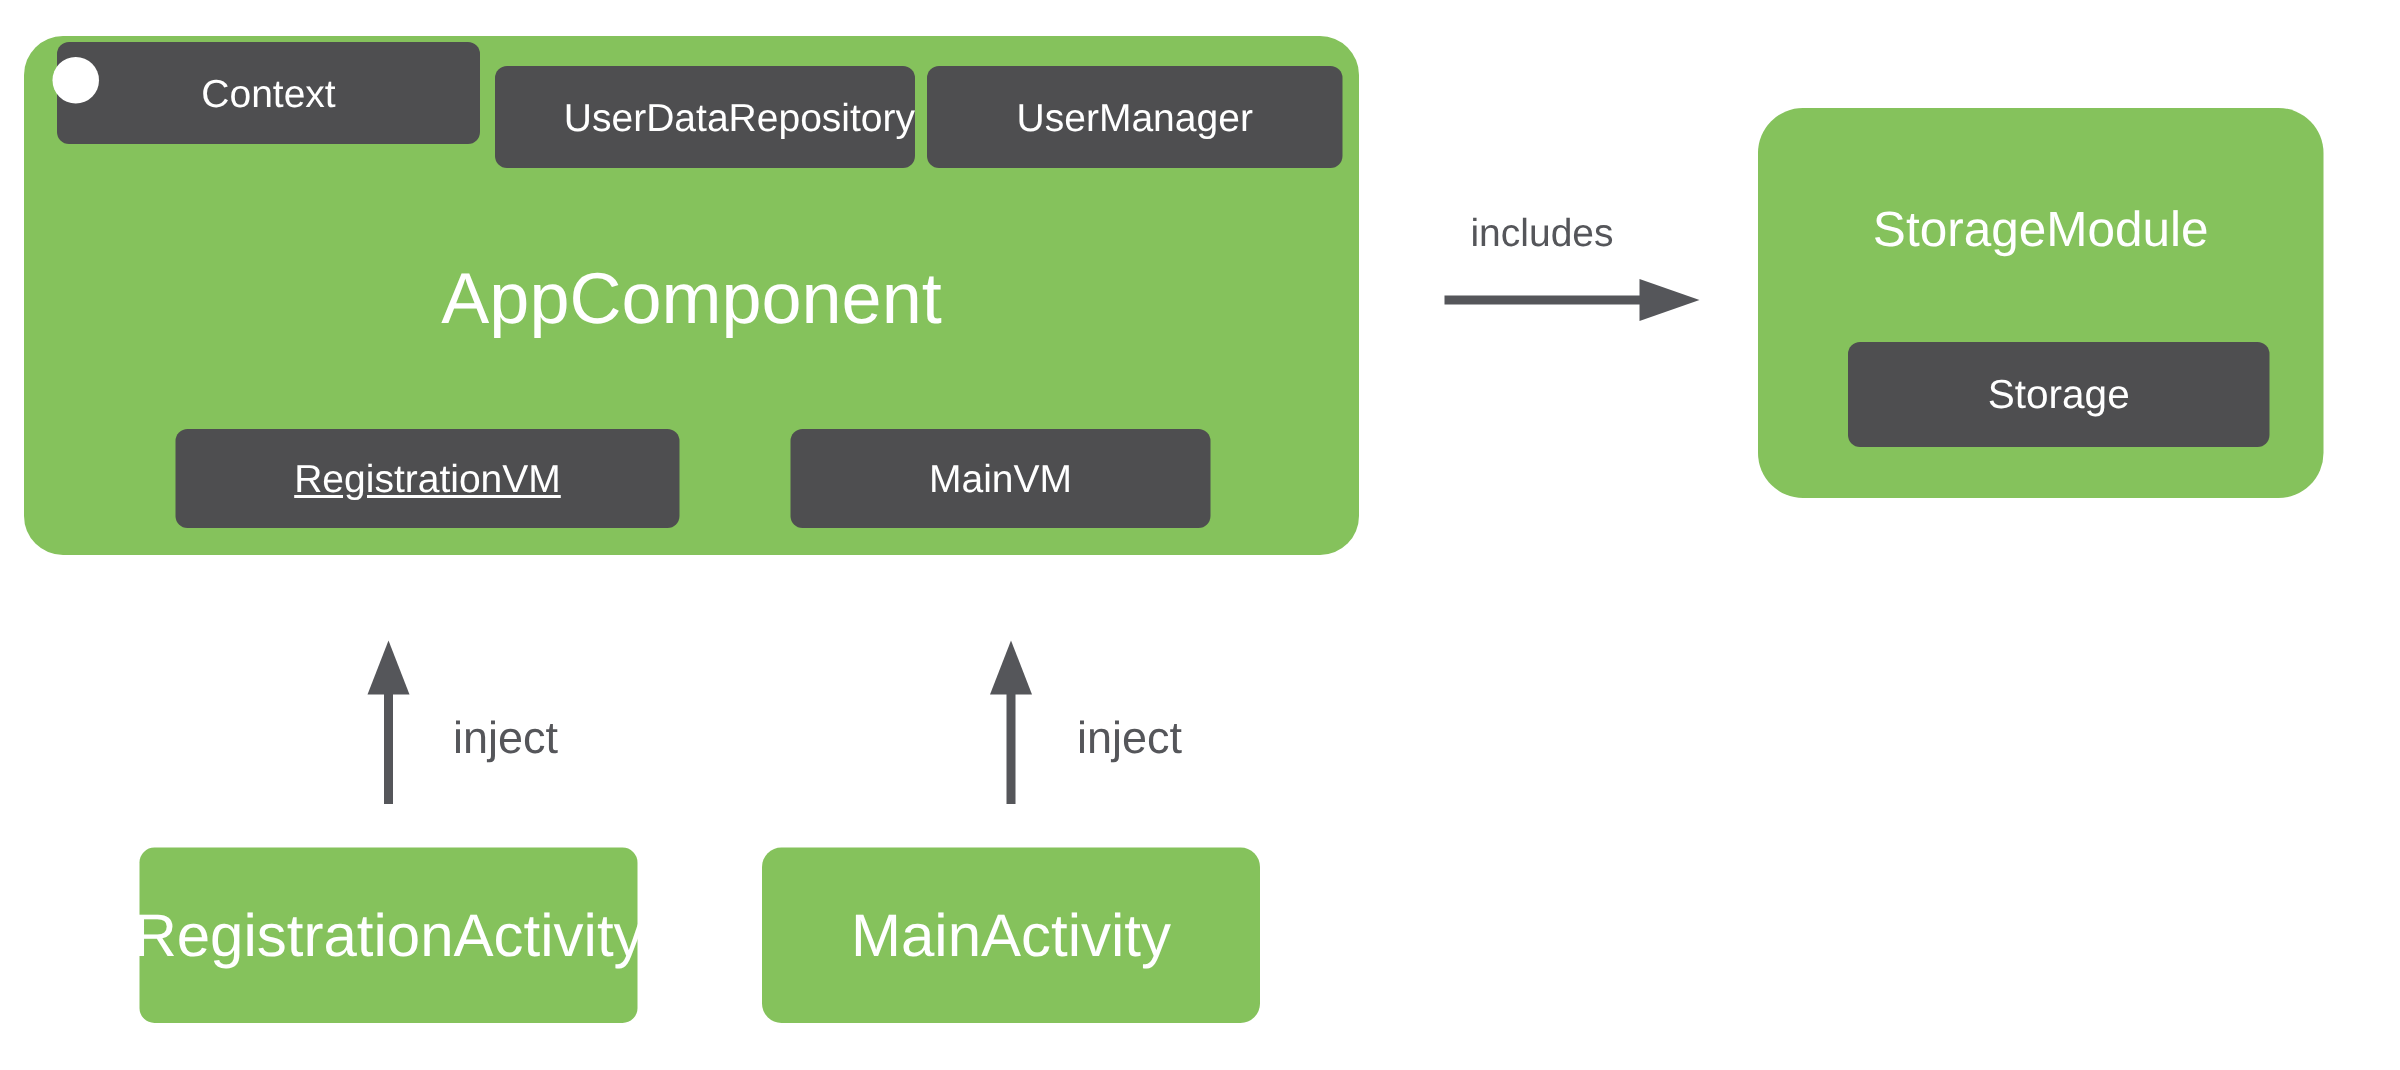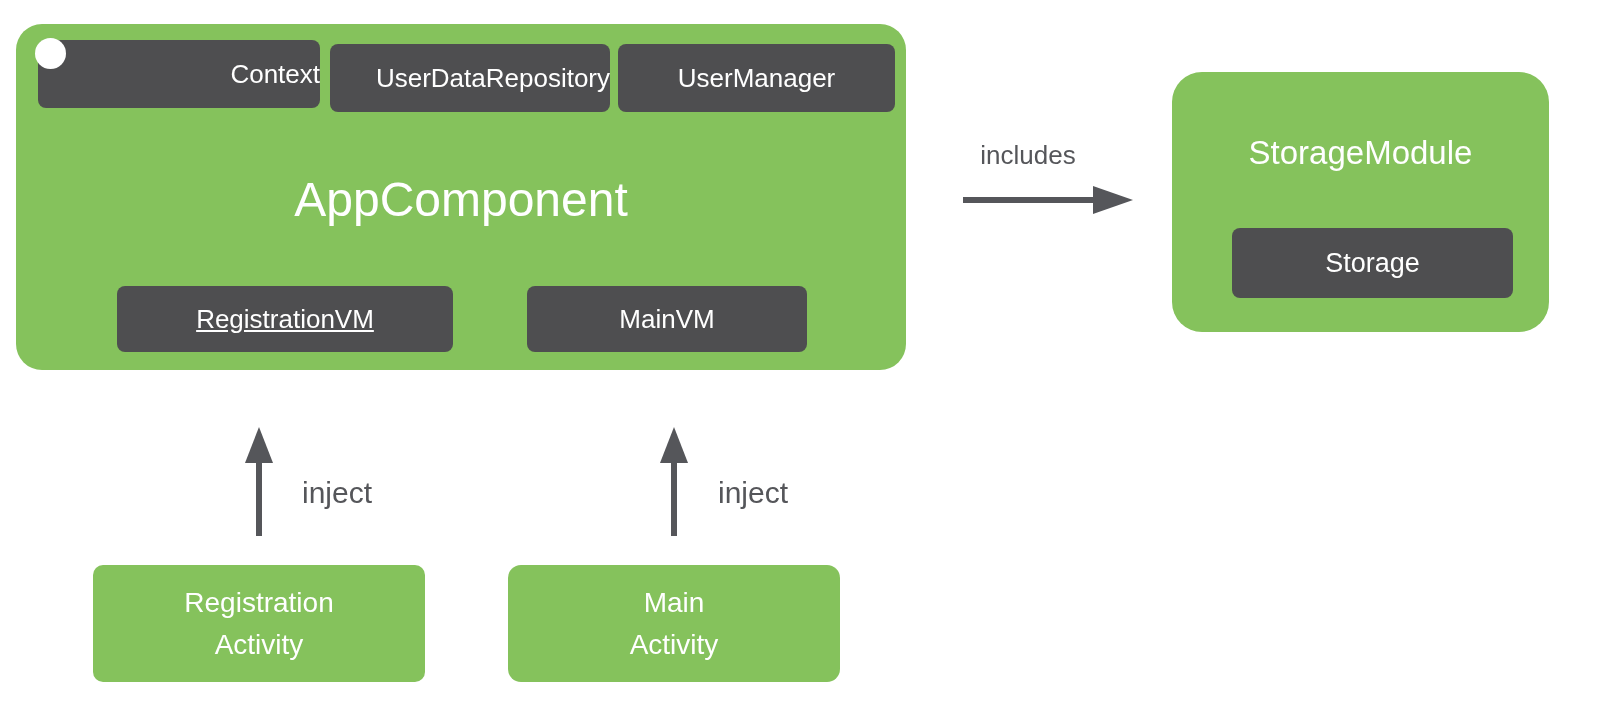--- a/index.html
+++ b/index.html
@@ -14,33 +14,33 @@
     font-family:"Liberation Sans", sans-serif;
     width:1600px;height:713px;position:relative;overflow:hidden;
   }
   .canvas{position:absolute;left:0;top:0;width:1600px;height:713px;background:#FFFFFF;}
 
   
   .green-box{background:var(--green);position:absolute;}
   .app-component{left:16px;top:24px;width:890px;height:346px;border-radius:26px;}
   .storage-module{left:1172px;top:72px;width:377px;height:260px;border-radius:30px;}
   .activity{top:565px;width:332px;height:117px;border-radius:10px;
-    display:flex;flex-direction:column;align-items:center;justify-content:center;
-    color:var(--text-on-fill);font-size:28px;line-height:42px;text-align:center;}
+    display:flex;flex-direction:row;align-items:center;justify-content:center;
+    color:var(--text-on-fill);font-size:40px;line-height:42px;text-align:center;}
   .activity-registration{left:93px;}
   .activity-main{left:508px;border-radius:13px;}
 
   
   .scope-dot{position:absolute;left:19px;top:14px;width:31px;height:31px;border-radius:50%;
     background:#FFFFFF;z-index:3;}
 
   
   .chip{position:absolute;background:var(--dark);border-radius:8px;color:var(--text-on-fill);
     display:flex;align-items:center;justify-content:center;font-size:26px;z-index:2;}
-  .chip-context{left:22px;top:16px;width:282px;height:68px;justify-content:flex-end;}
+  .chip-context{left:22px;top:4px;width:282px;height:68px;}
   .chip-udr{left:314px;top:20px;width:280px;height:68px;justify-content:flex-end;}
   .chip-um{left:602px;top:20px;width:277px;height:68px;}
   .chip-regvm{left:101px;top:262px;width:336px;height:66px;text-decoration:underline;}
   .chip-mainvm{left:511px;top:262px;width:280px;height:66px;}
   .chip-storage{left:60px;top:156px;width:281px;height:70px;font-size:27px;}
 
   .app-title{position:absolute;left:0;right:0;top:148px;text-align:center;
     color:var(--text-on-fill);font-size:48px;font-weight:400;}
   .storage-title{position:absolute;left:0;right:0;top:62px;text-align:center;
     color:var(--text-on-fill);font-size:33px;font-weight:400;}

